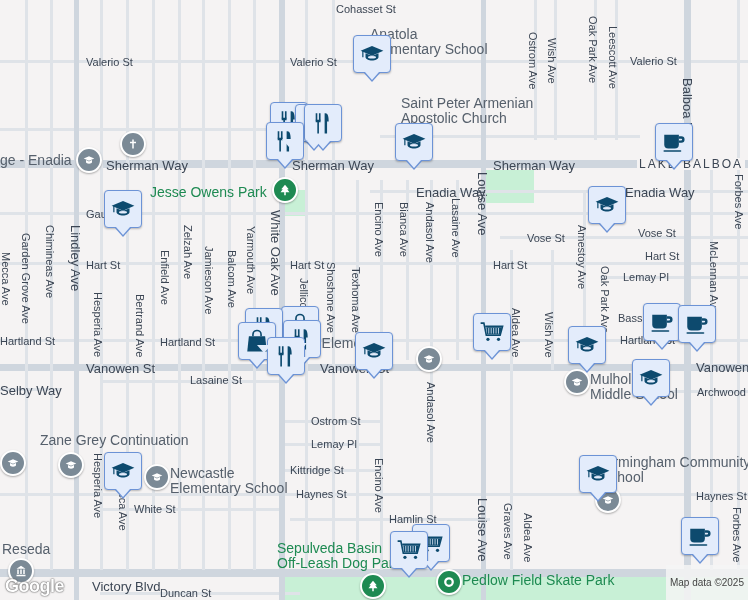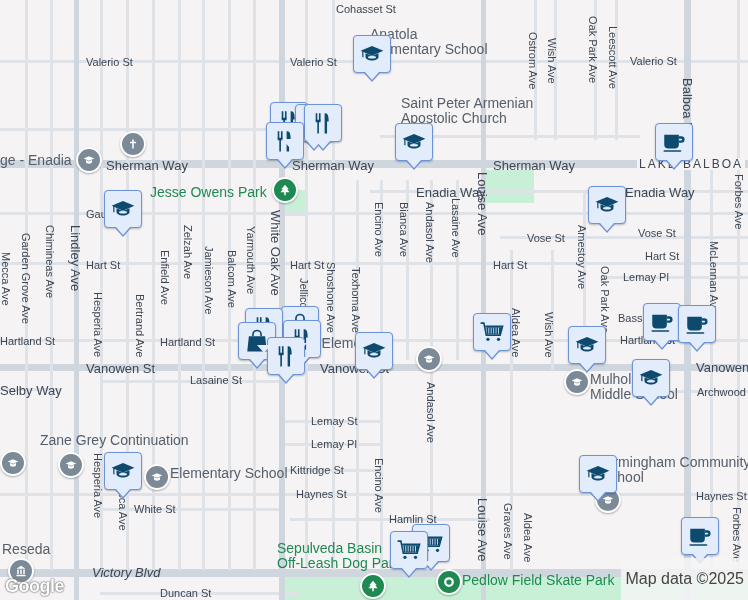--- a/index.html
+++ b/index.html
@@ -15,21 +15,21 @@
   .lbl.poi { font-size:14px; color:#56606c; line-height:1.1; }
   .lbl.park-lbl { font-size:14px; color:#1e8a52; line-height:1.1; }
   .lbl.district { font-size:12px; letter-spacing:2px; color:#3c4654; }
   .gpin { position:absolute; width:22px; height:22px; border-radius:50%; background:#7b8a96; border:2px solid #fff; box-shadow:0 1px 2px rgba(0,0,0,.3); display:flex; align-items:center; justify-content:center; color:#fff; font-size:11px; }
   .gpin.green { background:#1e8a52; }
   .marker { position:absolute; width:36px; height:36px; background:#e3ecfb; border:1.5px solid #6c93d6; border-radius:4px; box-shadow:0 1px 2px rgba(0,0,0,.25); display:flex; align-items:center; justify-content:center; }
   .marker::after { content:""; position:absolute; left:50%; bottom:-10px; margin-left:-9px; width:0; height:0; border-left:9px solid transparent; border-right:9px solid transparent; border-top:10px solid #6c93d6; }
   .marker::before { content:""; position:absolute; left:50%; bottom:-8px; margin-left:-7px; width:0; height:0; border-left:7px solid transparent; border-right:7px solid transparent; border-top:8px solid #e3ecfb; z-index:2; }
   .marker svg { width:26px; height:26px; }
   .google-logo { position:absolute; left:5px; bottom:3px; font-size:18px; font-weight:bold; color:#fff; text-shadow:0 0 2px #555, 0 0 1px #555; letter-spacing:-0.5px; }
-  .attribution { position:absolute; right:0; bottom:0; background:rgba(245,245,245,.85); font-size:16px; color:#444; padding:12px 4px; }
+  .attribution { position:absolute; right:0; bottom:0; background:rgba(245,245,245,.85); font-size:10px; color:#444; padding:12px 4px; }
 </style>
 </head>
 <body>
 
 <div id="map">
 
   <div class="park" style="left:283px;top:190px;width:22px;height:26px;"></div>
   <div class="park" style="left:485px;top:170px;width:49px;height:33px;"></div>
   <div class="park" style="left:285px;top:576px;width:463px;height:24px;"></div>
 
@@ -109,28 +109,28 @@
       <div class="lbl" style="left: 0px; top: 336px;">Hartland St</div>
       <div class="lbl" style="left: 160px; top: 337px;">Hartland St</div>
       <div class="lbl" style="left: 620px; top: 335px;">Hartland St</div>
       <div class="lbl" style="left: 618px; top: 313px;">Bassett St</div>
       <div class="lbl big" style="left: 86px; top: 362px;">Vanowen St</div>
       <div class="lbl big" style="left: 320px; top: 362px;">Vanowen St</div>
       <div class="lbl big" style="left: 696px; top: 361px;">Vanowen St</div>
       <div class="lbl" style="left: 190px; top: 375px;">Lasaine St</div>
       <div class="lbl big" style="left: 0px; top: 384px;">Selby Way</div>
       <div class="lbl" style="left: 697px; top: 387px;">Archwood St</div>
-      <div class="lbl" style="left: 311px; top: 416px;">Lemay St</div>
+      <div class="lbl" style="left: 311px; top: 416px;">Ostrom St</div>
       <div class="lbl" style="left: 311px; top: 439px;">Lemay Pl</div>
       <div class="lbl" style="left: 290px; top: 465px;">Kittridge St</div>
       <div class="lbl" style="left: 296px; top: 489px;">Haynes St</div>
       <div class="lbl" style="left: 696px; top: 491px;">Haynes St</div>
       <div class="lbl" style="left: 134px; top: 504px;">White St</div>
       <div class="lbl" style="left: 389px; top: 514px;">Hamlin St</div>
-      <div class="lbl big" style="left: 92px; top: 566px; font-style: italic;">Victory Blvd</div>
+      <div class="lbl big" style="left: 92px; top: 580px;">Victory Blvd</div>
       <div class="lbl" style="left: 160px; top: 588px;">Duncan St</div>
     </div>
 
   <div id="v-labels">
       <div class="lbl v" style="left: 0px; top: 252px;">Mecca Ave</div>
       <div class="lbl v" style="left: 20px; top: 233px;">Garden Grove Ave</div>
       <div class="lbl v" style="left: 44px; top: 225px;">Chimineas Ave</div>
       <div class="lbl v big" style="left: 69px; top: 225px;">Lindley Ave</div>
       <div class="lbl v" style="left: 92px; top: 292px;">Hesperia Ave</div>
       <div class="lbl v" style="left: 134px; top: 294px;">Bertrand Ave</div>
@@ -183,20 +183,21 @@
       <div class="lbl poi" style="left: 0px; top: 153px;">
         <div>ge - Enadia</div>
       </div>
       <div class="lbl park-lbl" style="left: 150px; top: 185px;">
         <div>Jesse Owens Park</div>
       </div>
       <div class="lbl poi" style="left: 40px; top: 433px;">
         <div>Zane Grey Continuation</div>
       </div>
       <div class="lbl poi" style="left: 170px; top: 466px;">
+        <div>Newcastle</div>
         <div>Elementary School</div>
       </div>
       <div class="lbl poi" style="left: 2px; top: 542px;">
         <div>Reseda</div>
       </div>
       <div class="lbl park-lbl" style="left: 277px; top: 541px;">
         <div>Sepulveda Basin</div>
         <div>Off-Leash Dog Park</div>
       </div>
       <div class="lbl park-lbl" style="left: 462px; top: 573px;">

